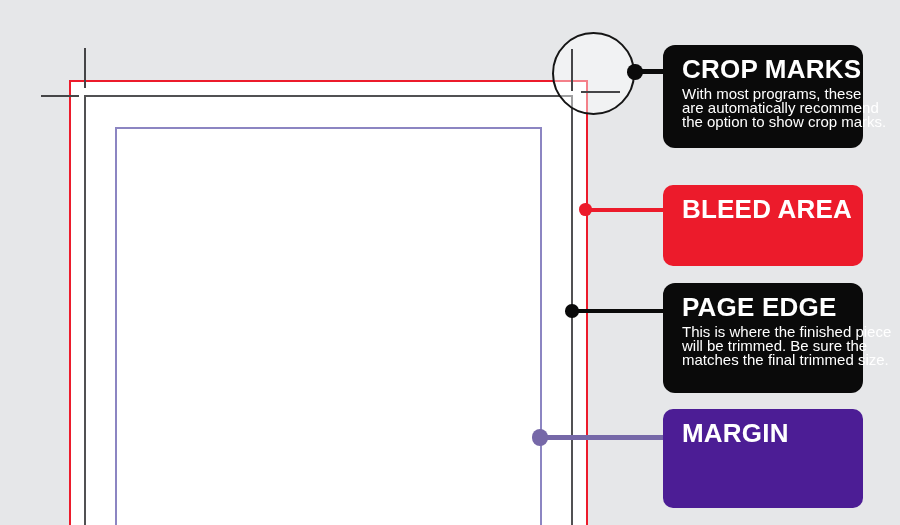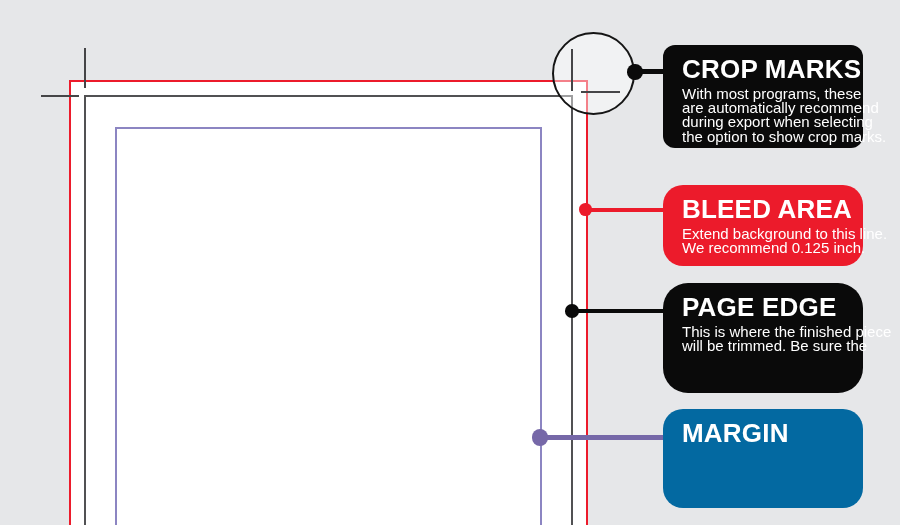--- a/index.html
+++ b/index.html
@@ -56,21 +56,21 @@
   .dot-page  {left:565px;  top:304.2px;width:13.6px;height:13.6px;}
   .dot-margin{left:531.5px;top:428.9px;width:16.8px;height:16.8px;}
 
   
   .callout{
     left:663px;width:200px;
     color:#FFFFFF;
     padding:9px 8px 8px 19px;
   }
   .callout.r12{border-radius:12px;}
-  .callout.r10{border-radius:20px;}
+  .callout.r10{border-radius:10px;}
   .co-crop  {top:45px; height:103px;}
   .co-bleed {top:185px;height:81px;}
   .co-page  {top:283px;height:110px;}
   .co-margin{top:409px;height:99px;}
   .callout-title{
     font-size:26px;font-weight:700;line-height:1.18;
     letter-spacing:0.2px;white-space:nowrap;
   }
   .callout-body{margin-top:2px;}
   .callout-line{
@@ -100,38 +100,34 @@
   <div class="abs connector conn-page" style="background-color: rgb(10, 10, 10);"></div>
   <div class="abs dot dot-page" style="background-color: rgb(10, 10, 10);"></div>
   <div class="abs connector conn-margin" style="background-color: rgb(118, 104, 168);"></div>
   <div class="abs dot dot-margin" style="background-color: rgb(118, 104, 168);"></div>
 
   <div class="abs callout r12 co-crop" style="background-color: rgb(10, 10, 10);">
     <div class="callout-title">CROP MARKS</div>
     <div class="callout-body">
       <div class="callout-line">With most programs, these</div>
       <div class="callout-line">are automatically recommend</div>
-      <div class="callout-line">during export when selecting</div>
       <div class="callout-line">the option to show crop marks.</div>
     </div>
   </div>
 
   <div class="abs callout r10 co-bleed" style="background-color: rgb(236, 27, 43);">
     <div class="callout-title">BLEED AREA</div>
-    <div class="callout-body">
-      <div class="callout-line">Extend background to this line.</div>
-      <div class="callout-line">We recommend 0.125 inch.</div>
-    </div>
   </div>
 
-  <div class="abs callout r12 co-page" style="background-color: rgb(10, 10, 10); border-radius: 25px;">
+  <div class="abs callout r12 co-page" style="background-color: rgb(10, 10, 10);">
     <div class="callout-title">PAGE EDGE</div>
     <div class="callout-body">
       <div class="callout-line">This is where the finished piece</div>
       <div class="callout-line">will be trimmed. Be sure the</div>
+      <div class="callout-line">matches the final trimmed size.</div>
     </div>
   </div>
 
-  <div class="abs callout r10 co-margin" style="background-color: #0369a1;">
+  <div class="abs callout r10 co-margin" style="background-color: #4c1d95;">
     <div class="callout-title">MARGIN</div>
   </div>
 
 </div>
 
 </body></html>

